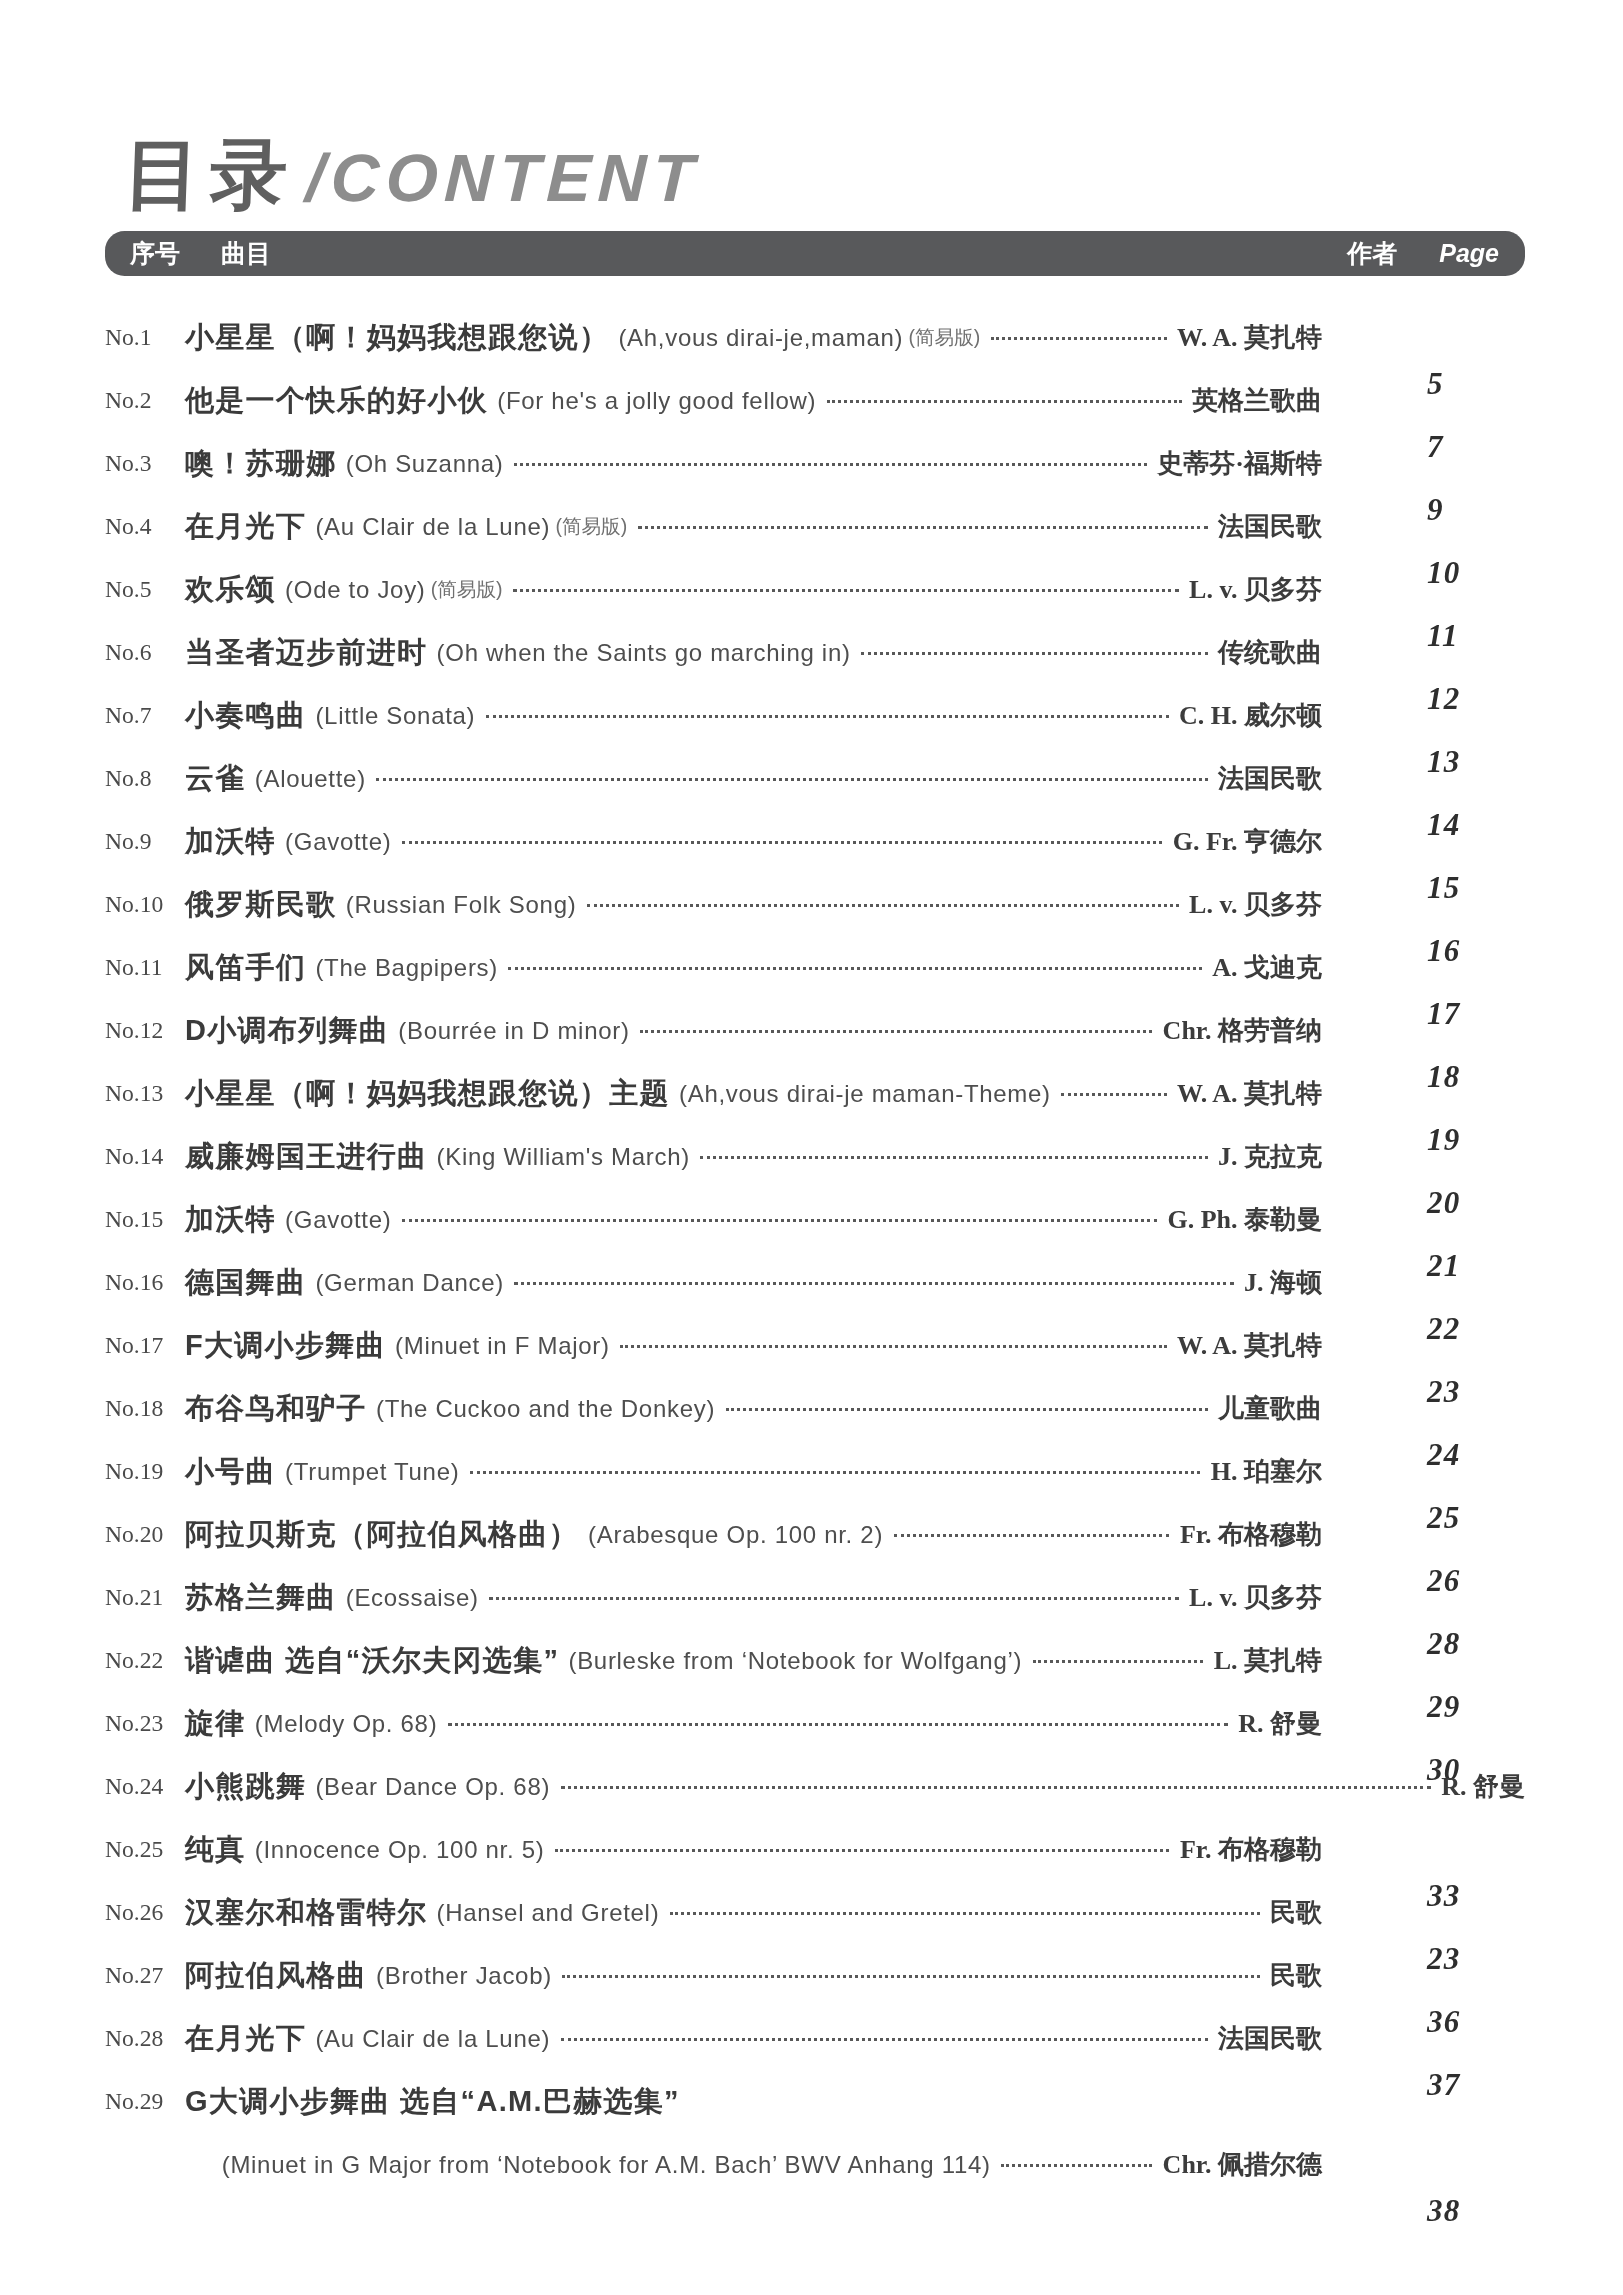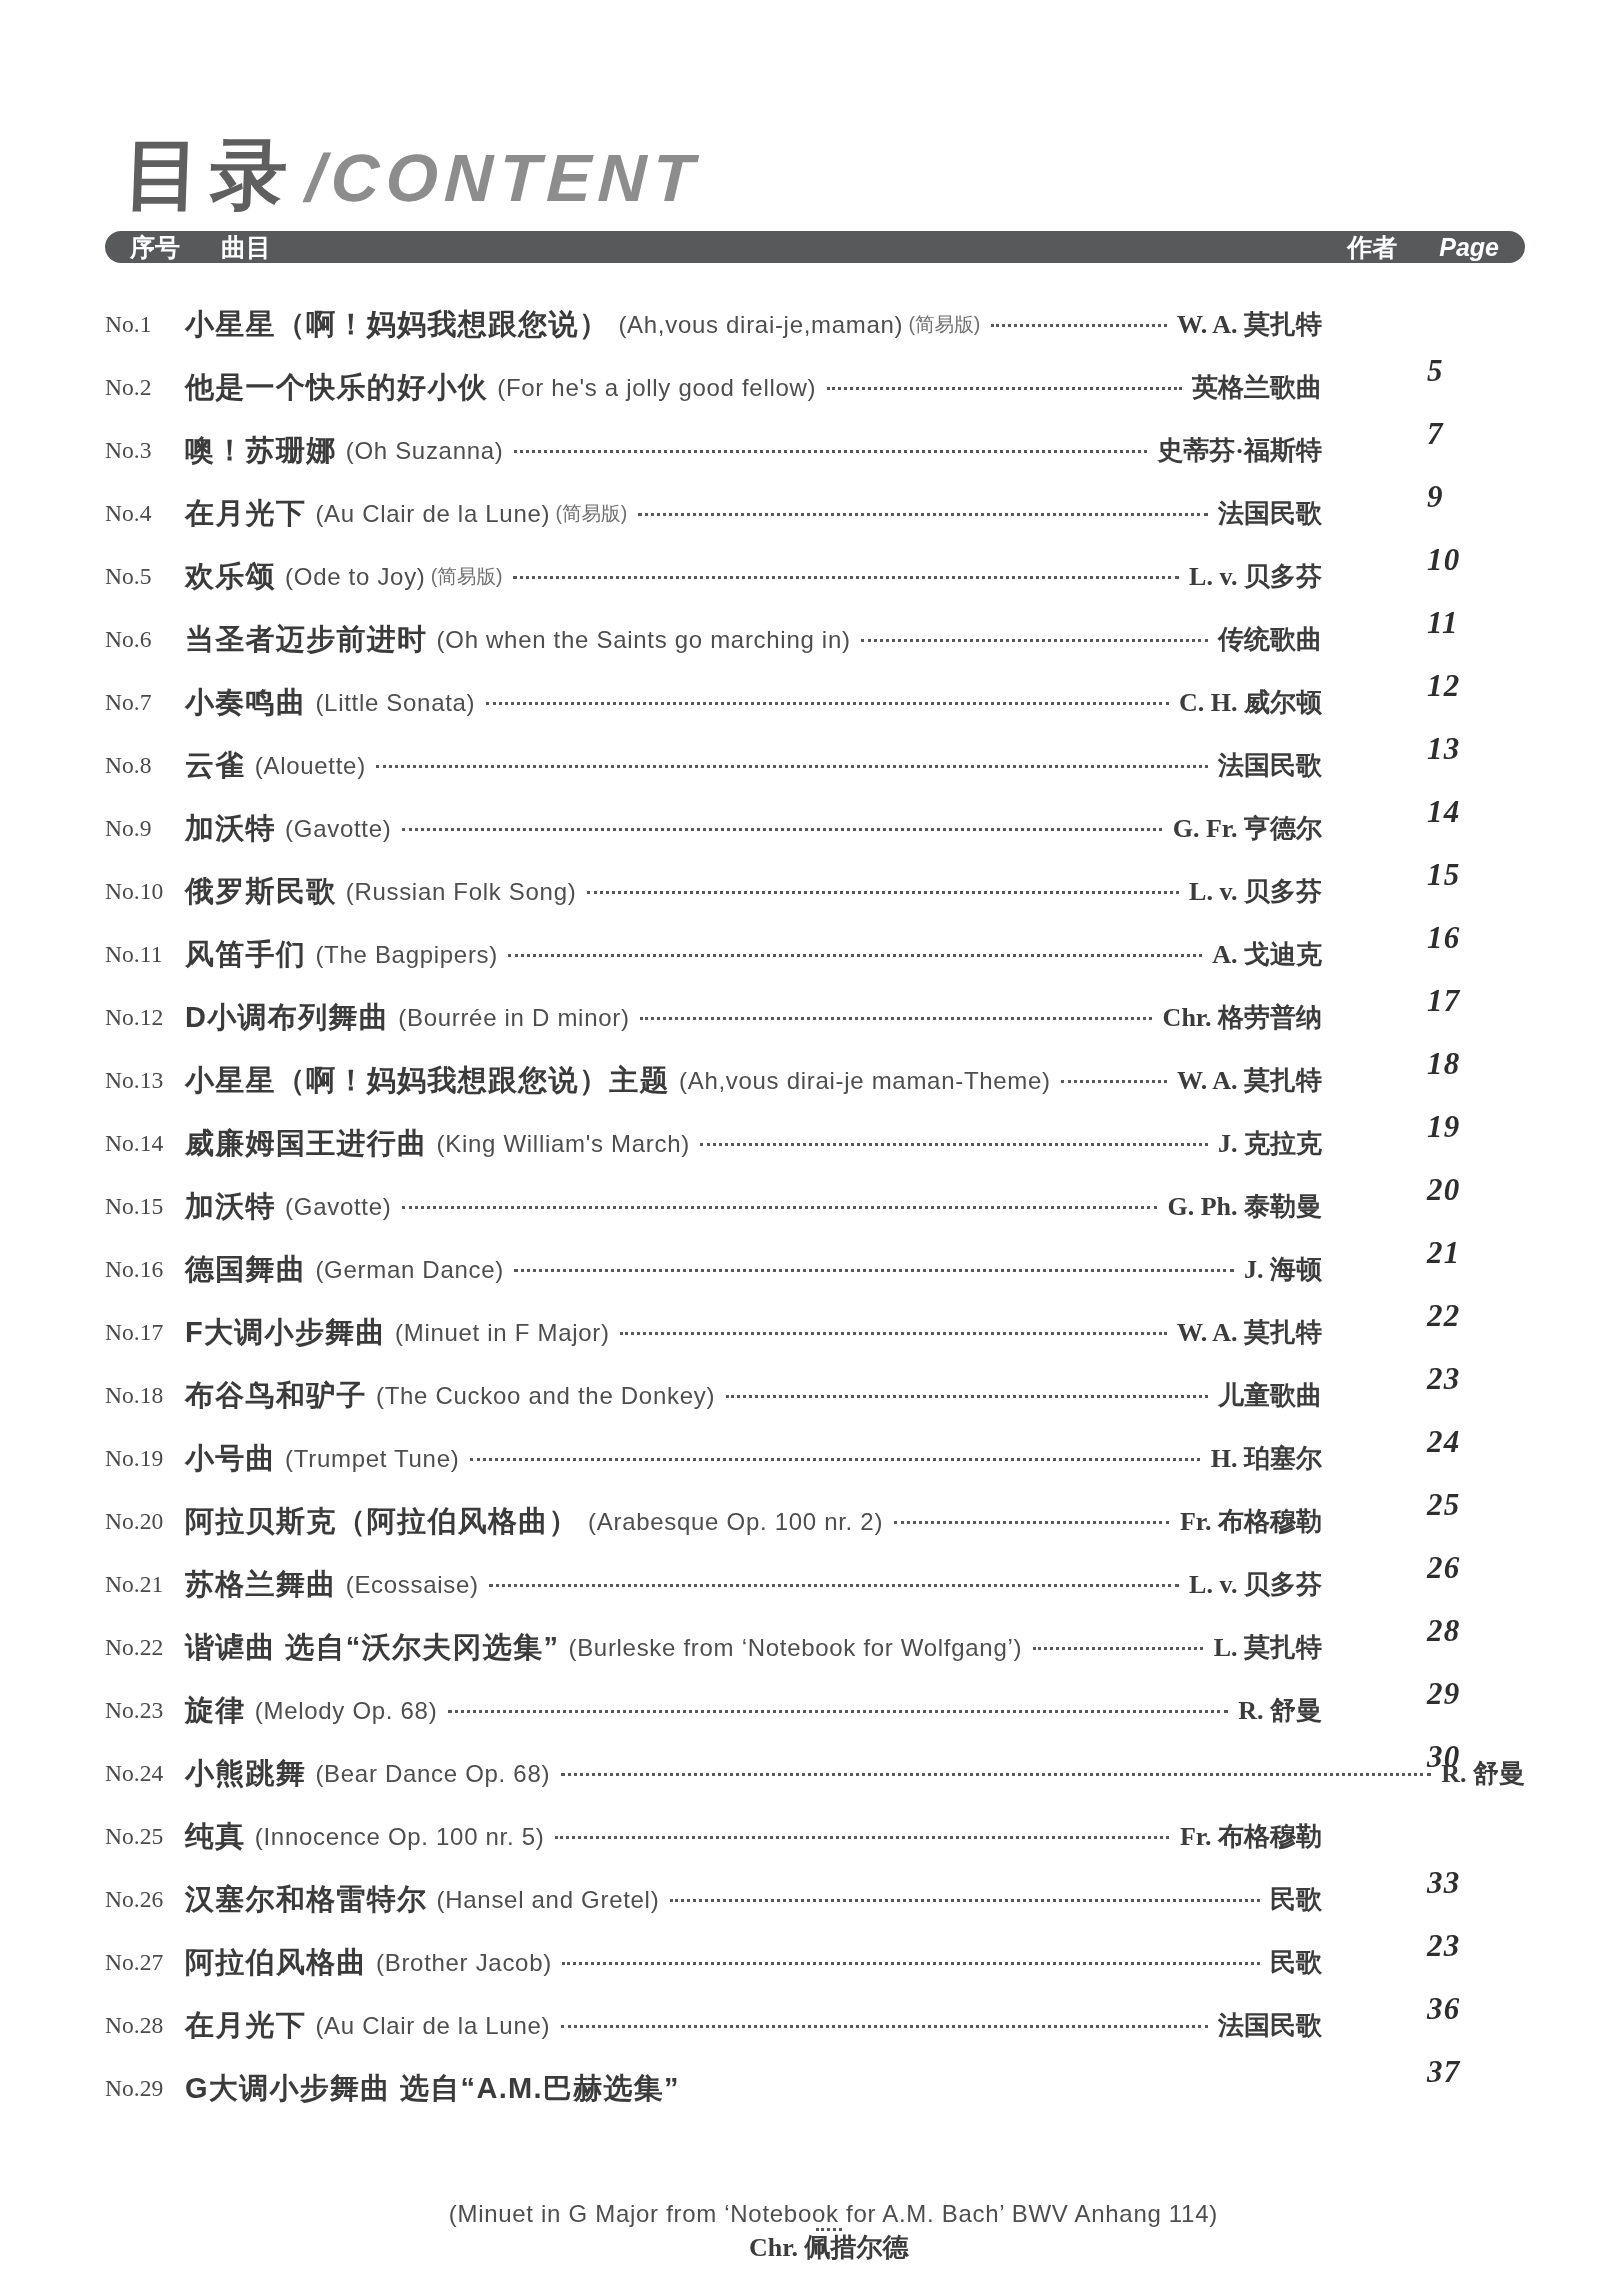--- a/index.html
+++ b/index.html
@@ -34,21 +34,21 @@
     font-weight: bold;
     font-style: italic;
     color: #8d8d8d;
     letter-spacing: 6.5px;
     margin-left: 9.2px;
     line-height: 1.05;
   }
   
   .header-bar {
     margin-top: 18.3px;
-    height: 32px;
+    height: 45px;
     background: #58595b;
     border-radius: 19.6px;
     display: flex;
     align-items: center;
     padding: 0 26px 0 25px;
     box-sizing: border-box;
     color: #ffffff;
     font-size: 25px;
     font-weight: bold;
   }
@@ -56,21 +56,21 @@
   .header-bar .spacer { flex: 1; }
   .header-bar .col-page { margin-left: 42px; font-style: italic; text-align: right; }
   
   .rows { margin-top: 30px; }
   .row {
     display: flex;
     align-items: center;
     height: 63px;
     white-space: nowrap;
   }
-  .row.indent { padding-left: 27.5px; flex-direction: column; }
+  .row.indent { padding-left: 27.5px; }
   .row .no {
     width: 80px;
     flex: 0 0 80px;
     font-family: "Liberation Serif", "DejaVu Serif", serif;
     font-size: 23.6px;
     color: #4a4a4a;
   }
   .row .zh {
     font-size: 29px;
     font-weight: bold;

